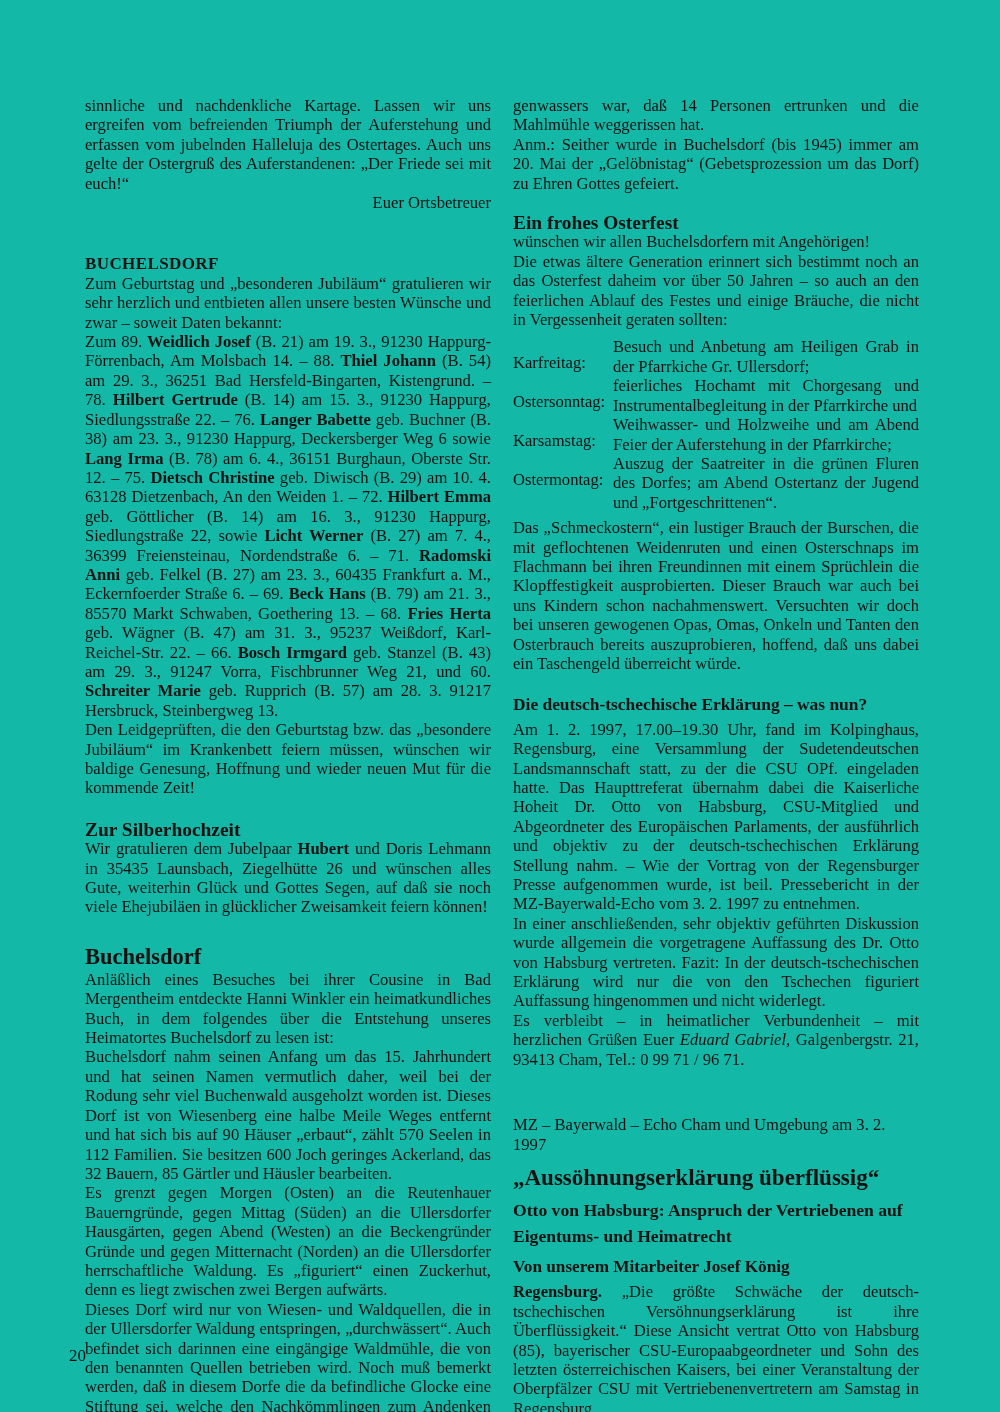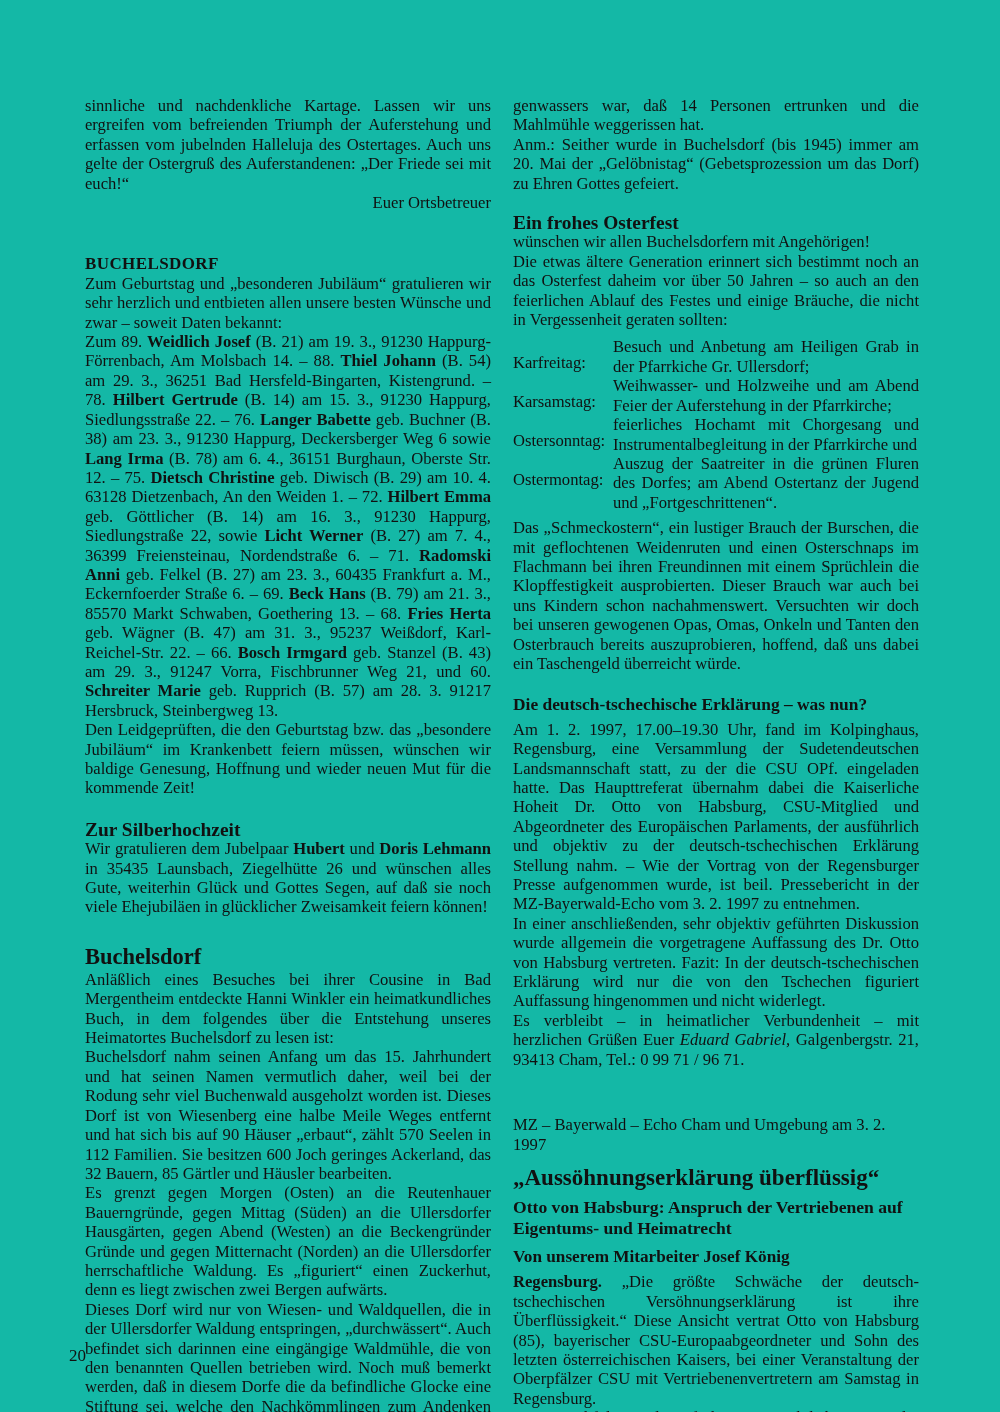--- a/index.html
+++ b/index.html
@@ -15,42 +15,42 @@
   .h-origin-title{margin-top:27px;font-size:22.5px;line-height:26px;}
   .h-origin-sub{margin-top:7px;font-size:17.6px;line-height:20px;margin-bottom:5px;}
   .h-oster{font-weight:bold;margin:20px 0 0 0;text-align:left;font-family:Liberation Serif, serif;}
   .h-erklaerung{font-weight:bold;margin:22px 0 5px 0;text-align:left;font-size:17.4px;}
   .customs{margin-top:8px;margin-bottom:6px;}
   .custom-row{display:flex;}
   .custom-day{width:100px;flex:0 0 100px;margin-top:16px;}
   .custom-desc{flex:1;text-align:justify;}
   .mz-line{margin-top:46px;text-align:left;}
   .h-headline{margin-top:10px;font-size:23px;line-height:27px;}
-  .h-headline-sub{margin-top:6px;font-size:17.6px;line-height:21px;}
+  .h-headline-sub{margin-top:6px;font-size:17.6px;line-height:26px;}
   .h-byline{margin-top:8px;font-size:17.2px;margin-bottom:6px;}
   .page-number{position:absolute;left:69px;top:1346px;font-size:17px;}
 </style>
 </head>
 <body>
 
 <div class="page">
   <div class="columns">
 
     <div class="col">
       <p class="para">sinnliche und nachdenkliche Kartage. Lassen wir uns ergreifen vom befreienden Triumph der Auferstehung und erfassen vom jubelnden Halleluja des Ostertages. Auch uns gelte der Ostergruß des Auferstandenen: „Der Friede sei mit euch!“</p>
       <p class="signoff">Euer Ortsbetreuer</p>
 
       <h2 class="h-center h-buchelsdorf">BUCHELSDORF</h2>
 
       <p class="para">Zum Geburtstag und „besonderen Jubiläum“ gratulieren wir sehr herzlich und entbieten allen unsere besten Wünsche und zwar – soweit Daten bekannt:</p>
       <p class="para"><span>Zum 89. </span><span style="font-weight: bold;">Weidlich Josef</span><span> (B. 21) am 19. 3., 91230 Happurg-Förrenbach, Am Molsbach 14. – 88. </span><span style="font-weight: bold;">Thiel Johann</span><span> (B. 54) am 29. 3., 36251 Bad Hersfeld-Bingarten, Kistengrund. – 78. </span><span style="font-weight: bold;">Hilbert Gertrude</span><span> (B. 14) am 15. 3., 91230 Happurg, Siedlungsstraße 22. – 76. </span><span style="font-weight: bold;">Langer Babette</span><span> geb. Buchner (B. 38) am 23. 3., 91230 Happurg, Deckersberger Weg 6 sowie </span><span style="font-weight: bold;">Lang Irma</span><span> (B. 78) am 6. 4., 36151 Burghaun, Oberste Str. 12. – 75. </span><span style="font-weight: bold;">Dietsch Christine</span><span> geb. Diwisch (B. 29) am 10. 4. 63128 Dietzenbach, An den Weiden 1. – 72. </span><span style="font-weight: bold;">Hilbert Emma</span><span> geb. Göttlicher (B. 14) am 16. 3., 91230 Happurg, Siedlungstraße 22, sowie </span><span style="font-weight: bold;">Licht Werner</span><span> (B. 27) am 7. 4., 36399 Freiensteinau, Nordendstraße 6. – 71. </span><span style="font-weight: bold;">Radomski Anni</span><span> geb. Felkel (B. 27) am 23. 3., 60435 Frankfurt a. M., Eckernfoerder Straße 6. – 69. </span><span style="font-weight: bold;">Beck Hans</span><span> (B. 79) am 21. 3., 85570 Markt Schwaben, Goethering 13. – 68. </span><span style="font-weight: bold;">Fries Herta</span><span> geb. Wägner (B. 47) am 31. 3., 95237 Weißdorf, Karl-Reichel-Str. 22. – 66. </span><span style="font-weight: bold;">Bosch Irmgard</span><span> geb. Stanzel (B. 43) am 29. 3., 91247 Vorra, Fischbrunner Weg 21, und 60. </span><span style="font-weight: bold;">Schreiter Marie</span><span> geb. Rupprich (B. 57) am 28. 3. 91217 Hersbruck, Steinbergweg 13.</span></p>
       <p class="para">Den Leidgeprüften, die den Geburtstag bzw. das „besondere Jubiläum“ im Krankenbett feiern müssen, wünschen wir baldige Genesung, Hoffnung und wieder neuen Mut für die kommende Zeit!</p>
 
       <h3 class="h-silver">Zur Silberhochzeit</h3>
-      <p class="para"><span>Wir gratulieren dem Jubelpaar </span><span style="font-weight: bold;">Hubert</span><span> und </span><span style="font-weight: bold;">Doris Lehmann</span><span> in 35435 Launsbach, Ziegelhütte 26 und wünschen alles Gute, weiterhin Glück und Gottes Segen, auf daß sie noch viele Ehejubiläen in glücklicher Zweisamkeit feiern können!</span></p>
+      <p class="para"><span>Wir gratulieren dem Jubelpaar </span><span style="font-weight: bold;">Hubert</span><span> und </span><span style="font-weight: normal;">Doris Lehmann</span><span> in 35435 Launsbach, Ziegelhütte 26 und wünschen alles Gute, weiterhin Glück und Gottes Segen, auf daß sie noch viele Ehejubiläen in glücklicher Zweisamkeit feiern können!</span></p>
 
       <h2 class="h-center h-origin-title">Buchelsdorf</h2>
 
       <p class="para">Anläßlich eines Besuches bei ihrer Cousine in Bad Mergentheim entdeckte Hanni Winkler ein heimatkundliches Buch, in dem folgendes über die Entstehung unseres Heimatortes Buchelsdorf zu lesen ist:</p>
       <p class="para">Buchelsdorf nahm seinen Anfang um das 15. Jahrhundert und hat seinen Namen vermutlich daher, weil bei der Rodung sehr viel Buchenwald ausgeholzt worden ist. Dieses Dorf ist von Wiesenberg eine halbe Meile Weges entfernt und hat sich bis auf 90 Häuser „erbaut“, zählt 570 Seelen in 112 Familien. Sie besitzen 600 Joch geringes Ackerland, das 32 Bauern, 85 Gärtler und Häusler bearbeiten.</p>
       <p class="para">Es grenzt gegen Morgen (Osten) an die Reutenhauer Bauerngründe, gegen Mittag (Süden) an die Ullersdorfer Hausgärten, gegen Abend (Westen) an die Beckengründer Gründe und gegen Mitternacht (Norden) an die Ullersdorfer herrschaftliche Waldung. Es „figuriert“ einen Zuckerhut, denn es liegt zwischen zwei Bergen aufwärts.</p>
       <p class="para">Dieses Dorf wird nur von Wiesen- und Waldquellen, die in der Ullersdorfer Waldung entspringen, „durchwässert“. Auch befindet sich darinnen eine eingängige Waldmühle, die von den benannten Quellen betrieben wird. Noch muß bemerkt werden, daß in diesem Dorfe die da befindliche Glocke eine Stiftung sei, welche den Nachkömmlingen zum Andenken von der Gemeinde im Jahre 1706 errichtet worden, da zu derselben Zeit, am 20. „May“ ein so großes Donner- und Schloßwetter mit Ergießung des Re-</p>
     </div>
 
     <div class="col">
@@ -60,26 +60,26 @@
       <h3 class="h-oster">Ein frohes Osterfest</h3>
       <p class="para">wünschen wir allen Buchelsdorfern mit Angehörigen!</p>
       <p class="para">Die etwas ältere Generation erinnert sich bestimmt noch an das Osterfest daheim vor über 50 Jahren – so auch an den feierlichen Ablauf des Festes und einige Bräuche, die nicht in Vergessenheit geraten sollten:</p>
 
       <div class="customs">
         <div class="custom-row">
           <span class="custom-day">Karfreitag:</span>
           <span class="custom-desc">Besuch und Anbetung am Heiligen Grab in der Pfarrkiche Gr. Ullersdorf;</span>
         </div>
         <div class="custom-row">
+          <span class="custom-day">Ostersonntag:</span>
+          <span class="custom-desc">feierliches Hochamt mit Chorgesang und Instrumentalbegleitung in der Pfarrkirche und</span>
+        </div>
+        <div class="custom-row">
           <span class="custom-day">Karsamstag:</span>
           <span class="custom-desc">Weihwasser- und Holzweihe und am Abend Feier der Auferstehung in der Pfarrkirche;</span>
-        </div>
-        <div class="custom-row">
-          <span class="custom-day">Ostersonntag:</span>
-          <span class="custom-desc">feierliches Hochamt mit Chorgesang und Instrumentalbegleitung in der Pfarrkirche und</span>
         </div>
         <div class="custom-row">
           <span class="custom-day">Ostermontag:</span>
           <span class="custom-desc">Auszug der Saatreiter in die grünen Fluren des Dorfes; am Abend Ostertanz der Jugend und „Fortgeschrittenen“.</span>
         </div>
       </div>
 
       <p class="para">Das „Schmeckostern“, ein lustiger Brauch der Burschen, die mit geflochtenen Weidenruten und einen Osterschnaps im Flachmann bei ihren Freundinnen mit einem Sprüchlein die Klopffestigkeit ausprobierten. Dieser Brauch war auch bei uns Kindern schon nachahmenswert. Versuchten wir doch bei unseren gewogenen Opas, Omas, Onkeln und Tanten den Osterbrauch bereits auszuprobieren, hoffend, daß uns dabei ein Taschengeld überreicht würde.</p>
 
       <h3 class="h-erklaerung">Die deutsch-tschechische Erklärung – was nun?</h3>

